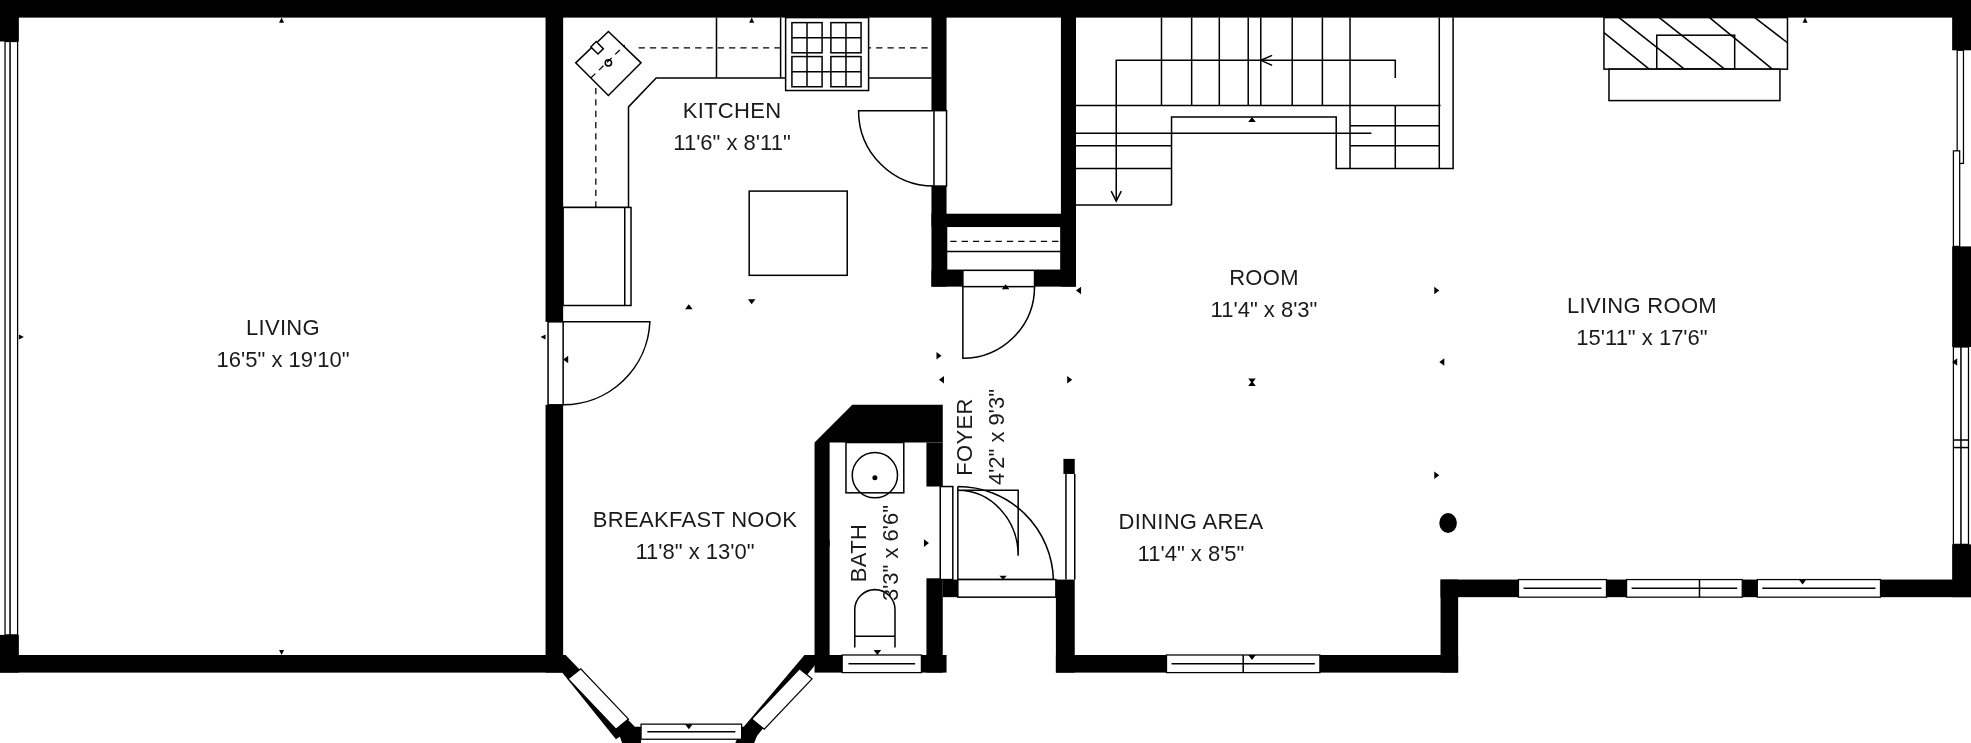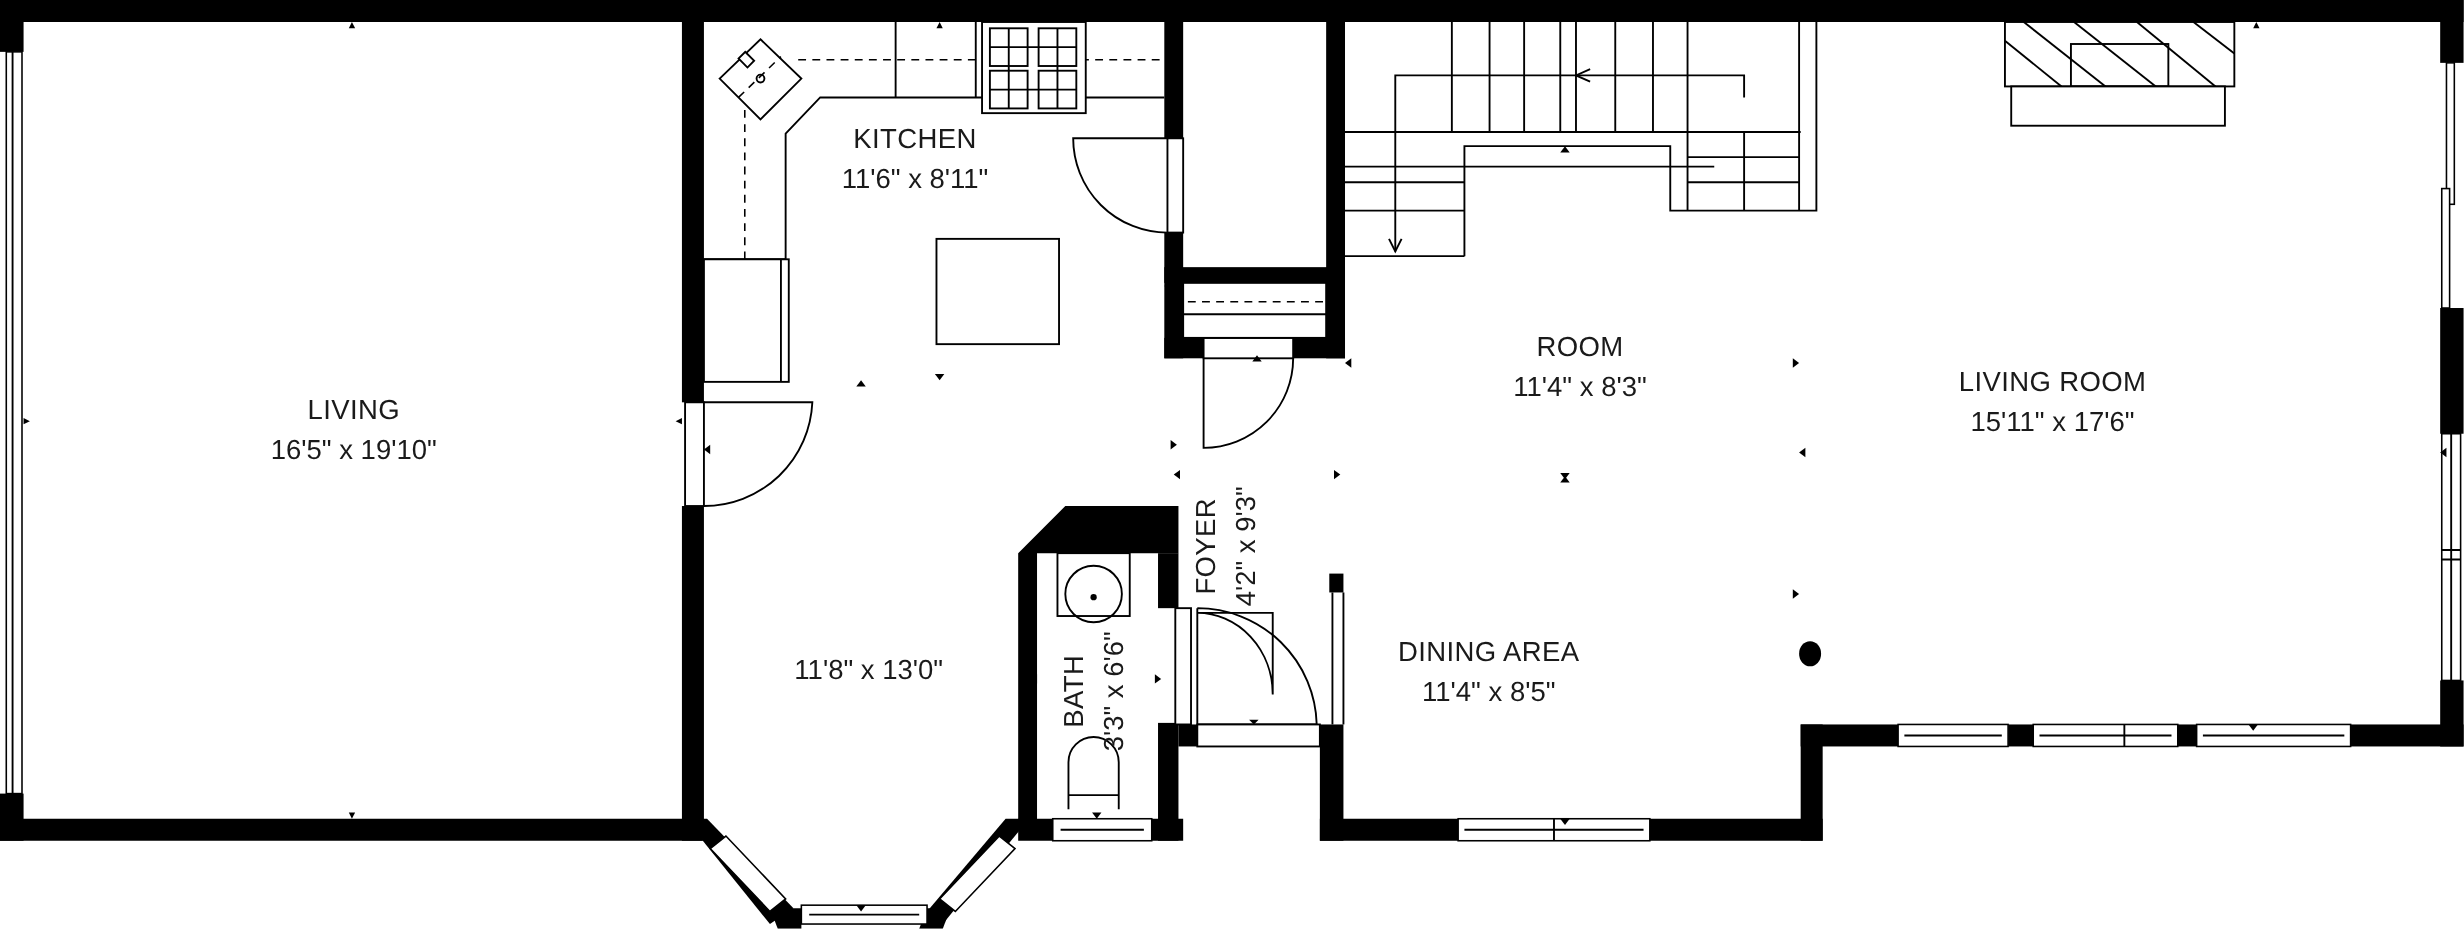--- a/index.html
+++ b/index.html
@@ -256,20 +256,21 @@
 </div>
 <div class="room-label" style="left:1602px; top:322px;margin-left:40px;">
   <span class="name">LIVING ROOM</span>
   <span class="dims">15'11" x 17'6"</span>
 </div>
 <div class="room-label vertical" style="left:981px; top:437px;">
   <span class="name">FOYER</span>
   <span class="dims">4'2" x 9'3"</span>
 </div>
 <div class="room-label" style="left:695px; top:536px;">
+  <span class="name">BREAKFAST NOOK</span>
   <span class="dims">11'8" x 13'0"</span>
 </div>
 <div class="room-label vertical" style="left:875px; top:553px;">
   <span class="name">BATH</span>
   <span class="dims">3'3" x 6'6"</span>
 </div>
 <div class="room-label" style="left:1191px; top:538px;">
   <span class="name">DINING AREA</span>
   <span class="dims">11'4" x 8'5"</span>
 </div>

